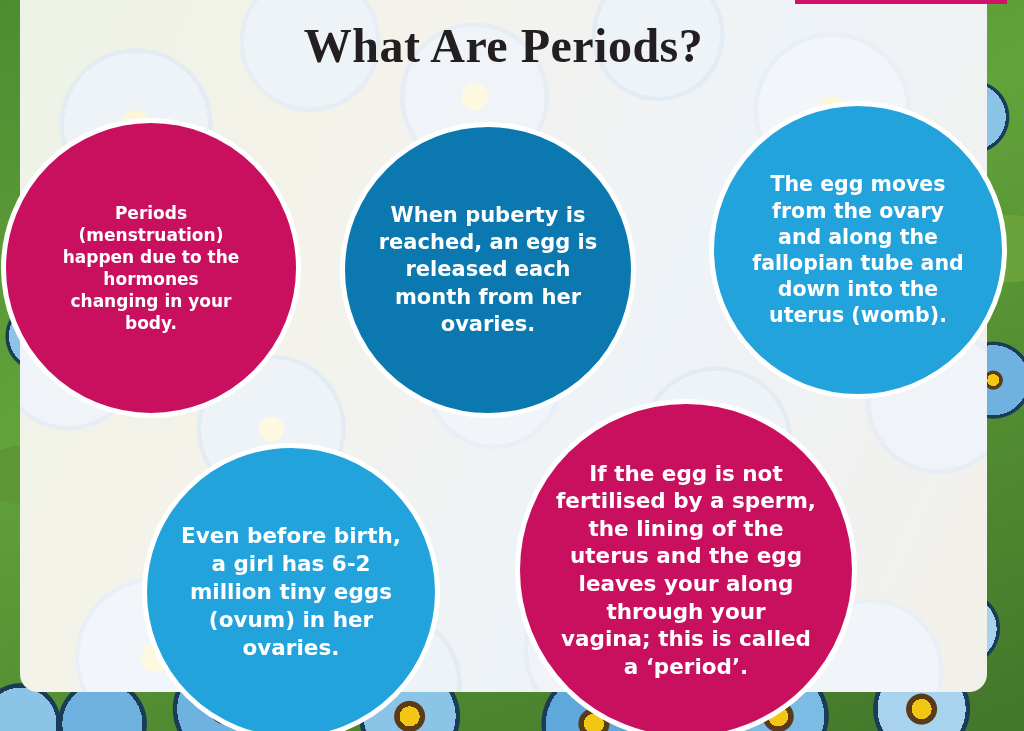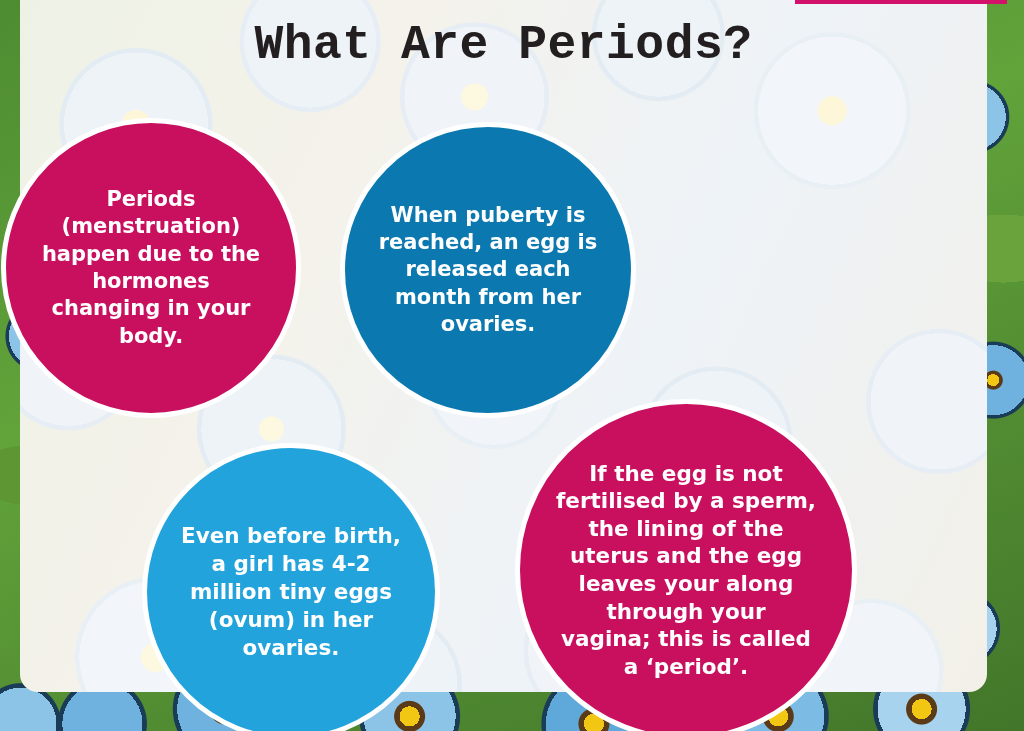--- a/index.html
+++ b/index.html
@@ -114,21 +114,21 @@
     z-index: 10;
   }
 
   
   .title {
     position: absolute;
     left: 0;
     top: 18px;
     width: 967px;
     text-align: center;
-    font-family: Liberation Mono, monospace;
+    font-family: Liberation Serif, serif;
     font-size: 48px;
     font-weight: bold;
     letter-spacing: 0.5px;
     color: #231f20;
     z-index: 15;
     white-space: nowrap;
   }
 
   
   .bubbles {
@@ -153,21 +153,21 @@
     line-height: 1.30;
     padding: 0 10px;
   }
   .bubble .txt {
     display: block;
     width: 100%;
     white-space: pre-line;
   }
 
   
-  #bubble-1 { left: 1px;   top: 118px; width: 300px; height: 300px; font-size: 21px; }
+  #bubble-1 { left: 1px;   top: 118px; width: 300px; height: 300px; font-size: 17px; }
   #bubble-2 { left: 340px; top: 122px; width: 296px; height: 296px; font-size: 21px; }
   #bubble-3 { left: 709px; top: 101px; width: 298px; height: 298px; font-size: 20.5px; }
   #bubble-4 { left: 142px; top: 443px; width: 298px; height: 298px; font-size: 21.5px; }
   #bubble-5 { left: 515px; top: 399px; width: 342px; height: 342px; font-size: 21.5px; }
 
   #bubble-3 .txt, #bubble-5 .txt { line-height: 1.28; }
 </style>
 </head>
 <body>
 
@@ -193,24 +193,32 @@
     </div>
 
     <div class="bubble" id="bubble-2" style="background-color: rgb(11, 121, 176);">
       <span class="txt">When puberty is
 reached, an egg is
 released each
 month from her
 ovaries.</span>
     </div>
 
+    <div class="bubble" id="bubble-3" style="background-color: rgb(35, 163, 220);">
+      <span class="txt">The egg moves
+from the ovary
+and along the
+fallopian tube and
+down into the
+uterus (womb).</span>
+    </div>
 
     <div class="bubble" id="bubble-4" style="background-color: rgb(35, 163, 220);">
       <span class="txt">Even before birth,
-a girl has 4-2
+a girl has 6-2
 million tiny eggs
 (ovum) in her
 ovaries.</span>
     </div>
 
     <div class="bubble" id="bubble-5" style="background-color: rgb(200, 16, 95);">
       <span class="txt">If the egg is not
 fertilised by a sperm,
 the lining of the
 uterus and the egg

